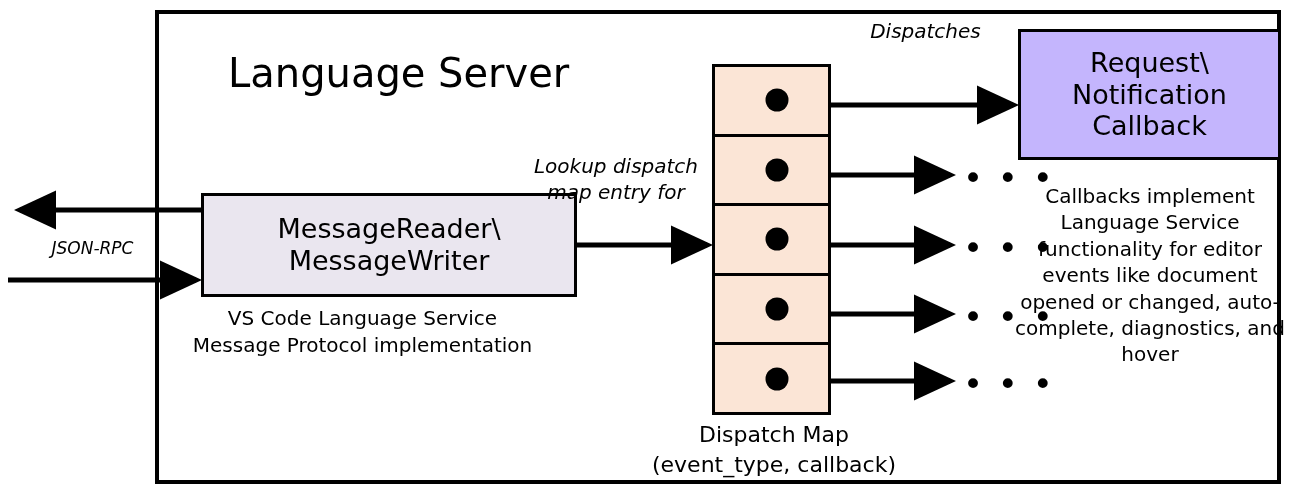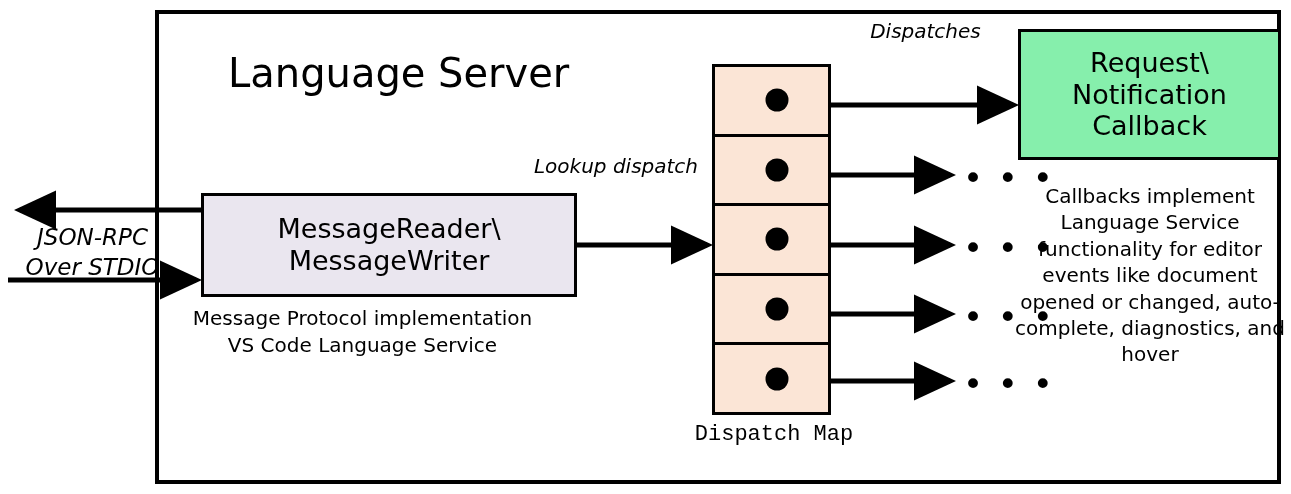--- a/index.html
+++ b/index.html
@@ -59,21 +59,21 @@
     width: 376px;
     height: 104px;
     background: #eae6ef;
     font-size: 27px;
   }
   .callback-box {
     left: 1018px;
     top: 29px;
     width: 263px;
     height: 131px;
-    background: #86efac;
+    background: #c4b5fd;
     font-size: 27px;
   }
 
   
   .caption {
     position: absolute;
     text-align: center;
     color: #000000;
     font-size: 20px;
     line-height: 1.35;
@@ -81,43 +81,42 @@
   .reader-caption {
     left: 190px;
     top: 305px;
     width: 345px;
   }
   .map-caption {
     left: 645px;
     top: 420px;
     width: 258px;
     font-size: 22px;
-    font-family: Liberation Mono, monospace;
   }
   .callback-caption {
     left: 1010px;
     top: 183px;
     width: 280px;
     font-size: 20px;
     line-height: 1.32;
   }
 
   
   .edge-label {
     position: absolute;
     font-style: italic;
     color: #000000;
     text-align: center;
     line-height: 1.32;
   }
   .label-jsonrpc {
     left: 20px;
-    top: 222px;
+    top: 237px;
     width: 145px;
-    font-size: 23px;
+    font-size: 17px;
   }
   .label-lookup {
     left: 516px;
     top: 153px;
     width: 200px;
     font-size: 20px;
   }
   .label-dispatches {
     left: 838px;
     top: 18px;
@@ -220,36 +219,36 @@
       <line x1="774" y1="314" x2="950" y2="314" stroke="#000000" stroke-width="5" marker-end="url(#arrowhead)"></line>
     </g>
 
     <g>
       <line x1="774" y1="381" x2="950" y2="381" stroke="#000000" stroke-width="5" marker-end="url(#arrowhead)"></line>
     </g>
   </svg>
 
   <div class="edge-label label-jsonrpc">
     <div>JSON-RPC</div>
-    <div>Over STDIO</div>
   </div>
 
   <div class="node-box reader-box">
     <div>
       <div>MessageReader\</div>
       <div>MessageWriter</div>
     </div>
   </div>
   <div class="caption reader-caption">
+    <div>VS Code Language Service</div>
     <div>Message Protocol implementation</div>
-    <div>VS Code Language Service</div>
   </div>
 
   <div class="edge-label label-lookup">
     <div>Lookup dispatch</div>
+    <div>map entry for</div>
   </div>
 
   <div class="dispatch-map">
     <div class="map-row">
       <span class="map-dot"></span>
     </div>
     <div class="map-row">
       <span class="map-dot"></span>
     </div>
     <div class="map-row">
@@ -257,20 +256,21 @@
     </div>
     <div class="map-row">
       <span class="map-dot"></span>
     </div>
     <div class="map-row">
       <span class="map-dot"></span>
     </div>
   </div>
   <div class="caption map-caption">
     <div>Dispatch Map</div>
+    <div>(event_type, callback)</div>
   </div>
 
   <div class="edge-label label-dispatches">
     <div>Dispatches</div>
   </div>
 
   <div class="ellipsis" style="left:963px; top:161px;">• • •</div>
   <div class="ellipsis" style="left:963px; top:231px;">• • •</div>
   <div class="ellipsis" style="left:963px; top:300px;">• • •</div>
   <div class="ellipsis" style="left:963px; top:367px;">• • •</div>

